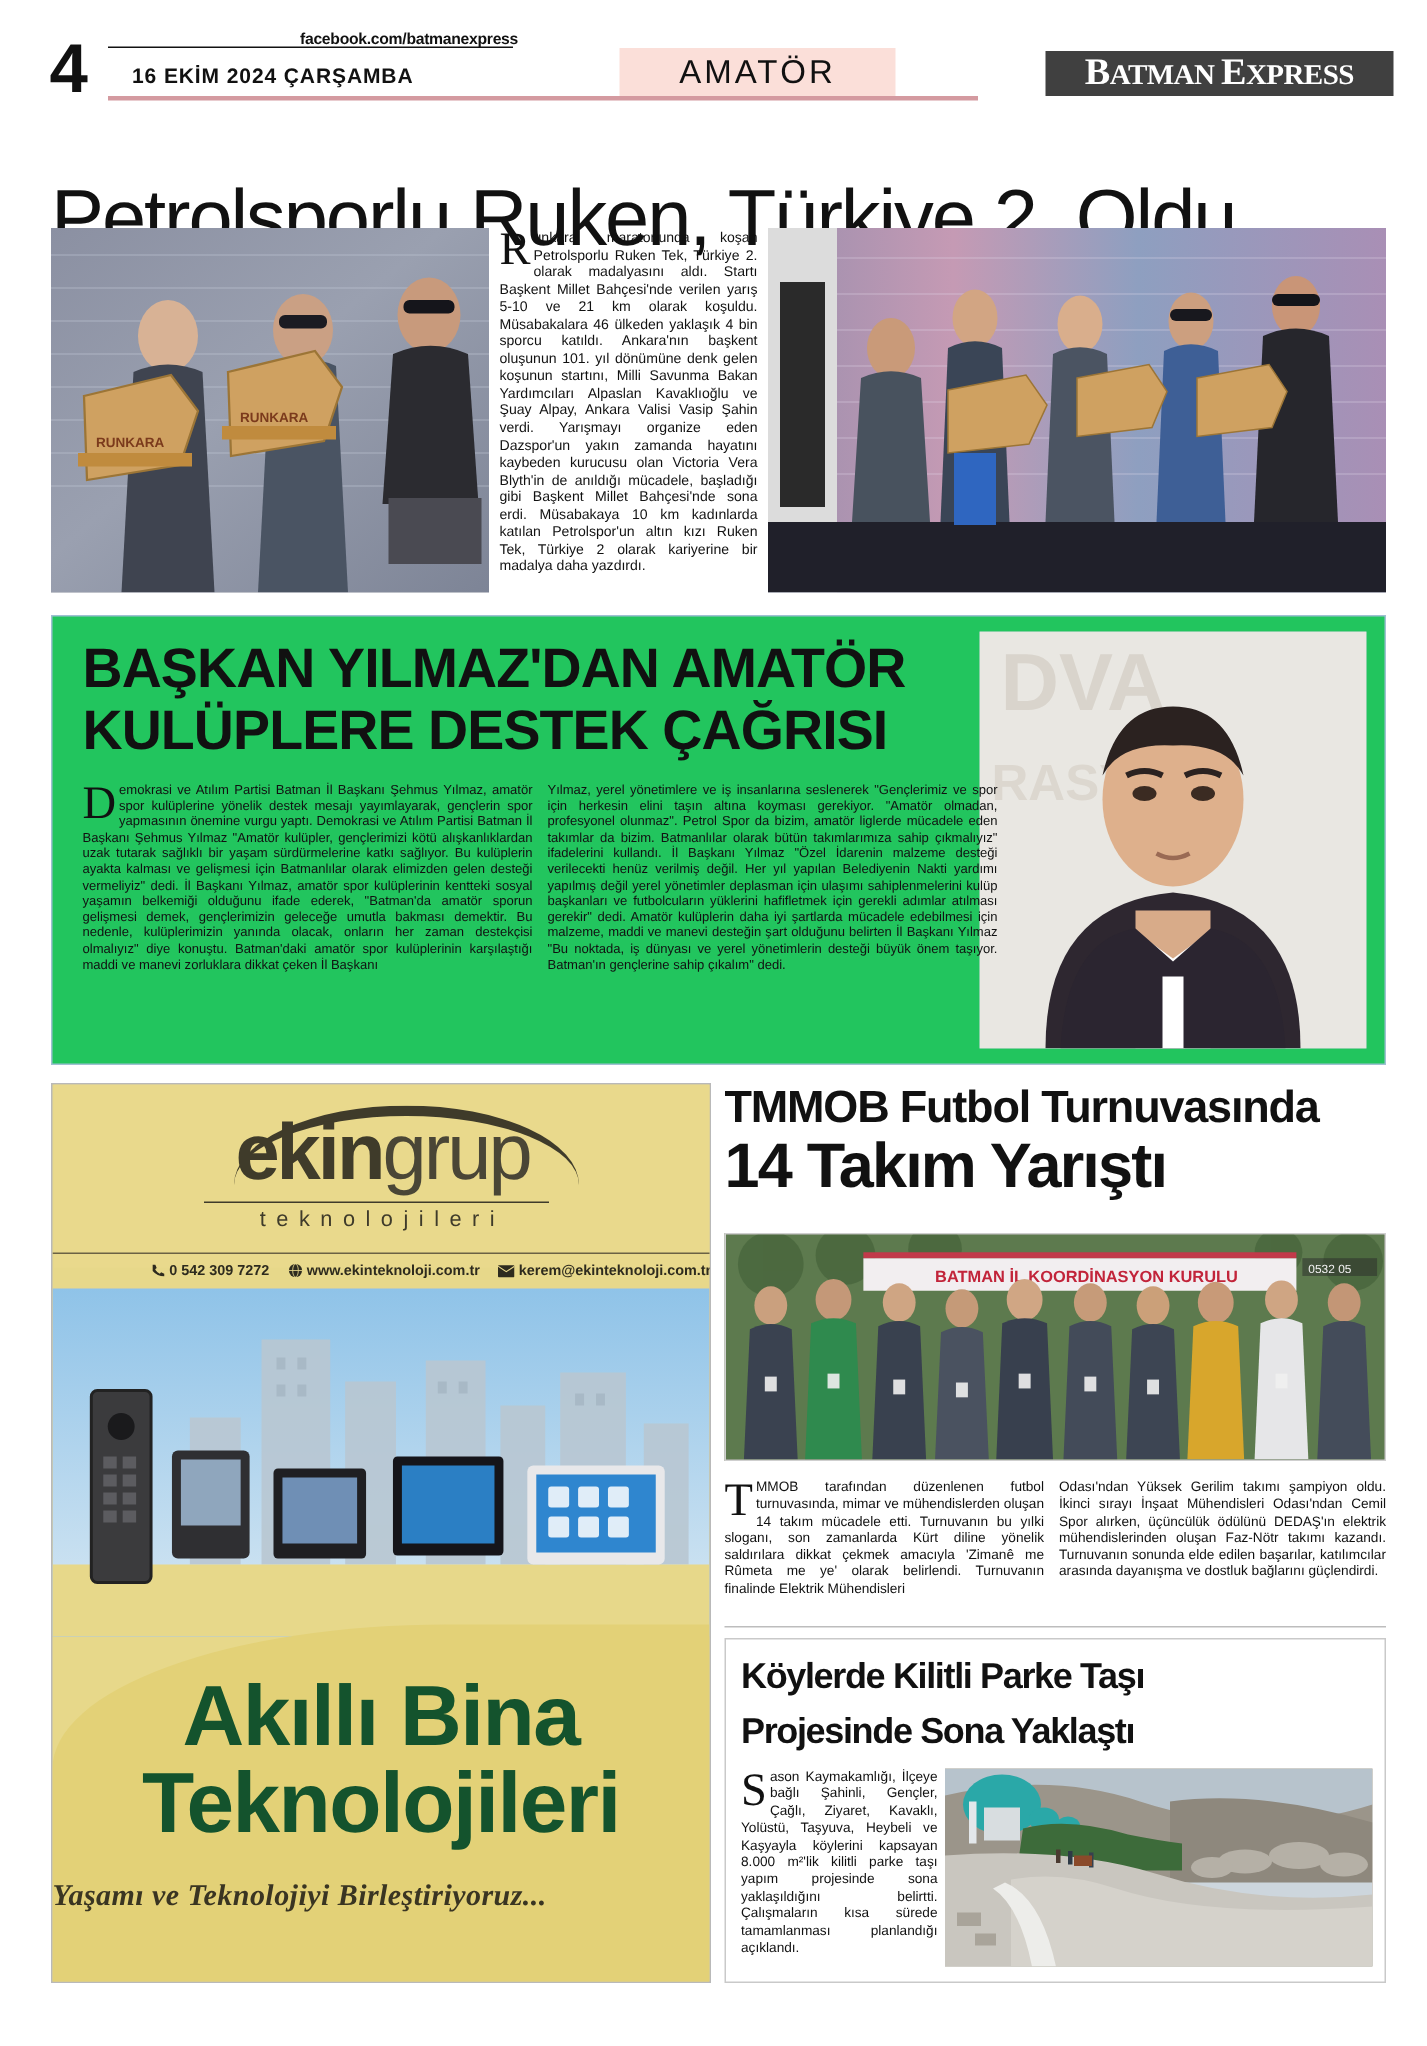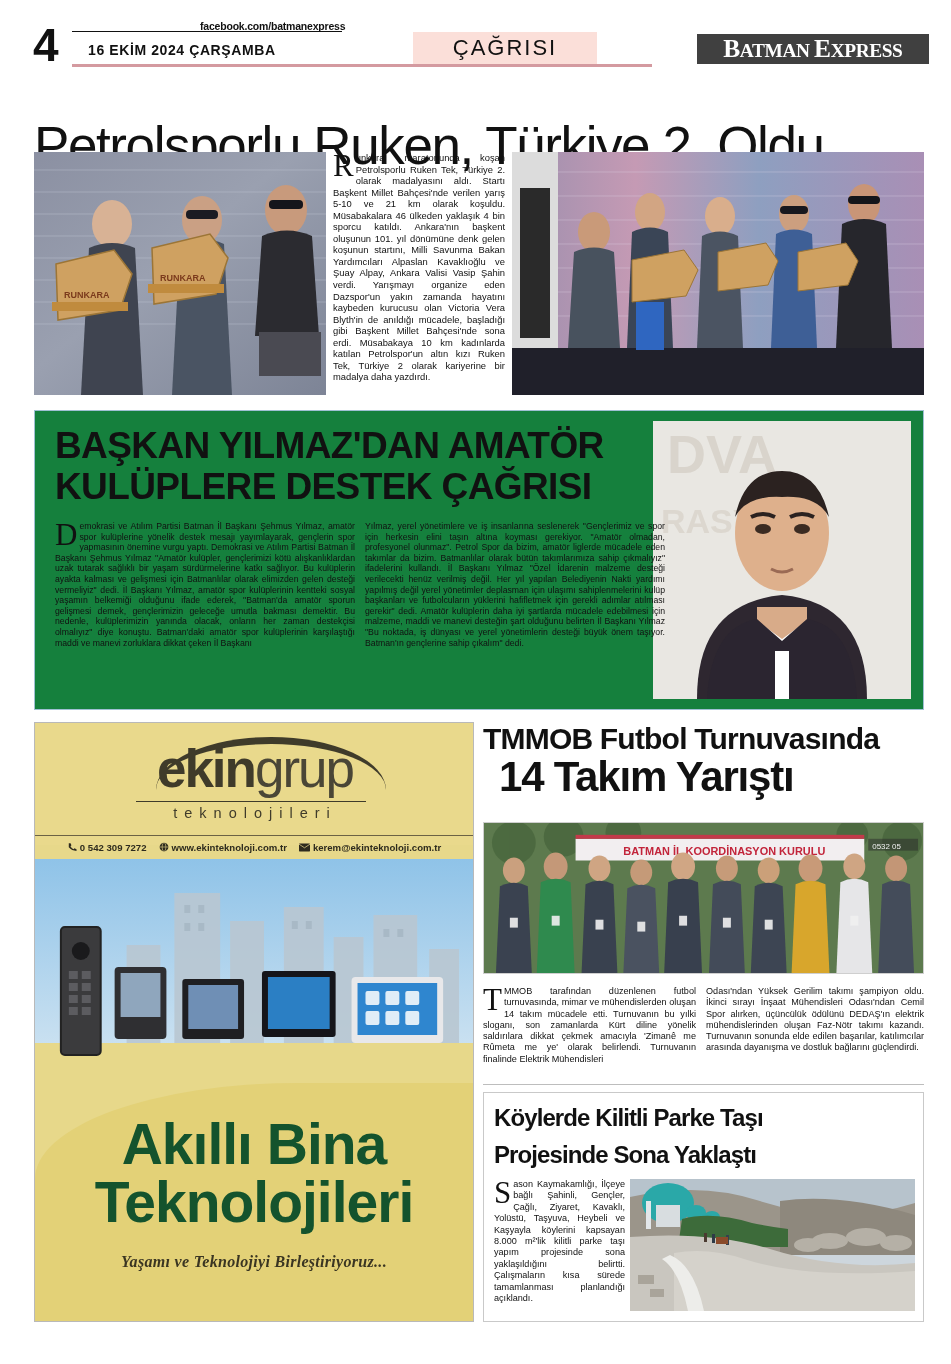--- a/index.html
+++ b/index.html
@@ -76,21 +76,21 @@
     font-family:"Liberation Sans",sans-serif;
   }
   .dropcap{
     float:left;font-size:31px;line-height:25px;font-weight:400;
     padding:1px 2px 0 0;font-family:"Liberation Serif",serif;
   }
 
   
   .a2{
     position:absolute;left:34px;top:410px;width:890px;height:300px;
-    background:#15803d;border:1px solid #9fc0d3;box-sizing:border-box;
+    background:#22c55e;border:1px solid #9fc0d3;box-sizing:border-box;
   }
   .a2-head{
     position:absolute;left:20px;top:14px;width:610px;
     font-size:37px;font-weight:700;line-height:41px;letter-spacing:-0.6px;
     color:#111;
   }
   .a2-photo{
     position:absolute;right:12px;top:10px;width:258px;height:278px;
     overflow:hidden;background:#cfd6d9;
   }
@@ -128,54 +128,54 @@
     font-size:14.5px;letter-spacing:7px;color:#3f3b2a;
   }
   .ad-subline{
     position:absolute;left:100px;top:78px;width:230px;height:0;
     border-top:1.5px solid #3f3b2a;
   }
   .ad-contact{
     position:absolute;left:0;top:112px;width:100%;height:22px;
     border-top:1.2px solid #6b6244;
     display:flex;align-items:center;justify-content:center;gap:12px;
-    font-size:9.6px;font-weight:700;color:#2e2b1e;
+    font-size:9.6px;font-weight:700;color:#2e2b1e;padding-left:33px;
   }
   .ad-contact .ci{display:inline-flex;align-items:center;gap:3px;}
   .ad-photo{
     position:absolute;left:0;top:136px;width:100%;height:232px;
     overflow:hidden;background:#9fc0dd;
   }
   .ad-bottom{
     position:absolute;left:0;top:360px;width:100%;height:240px;
     background:#e3d177;
     border-radius:60% 0 0 0 / 40% 0 0 0;
   }
   .ad-big{
     position:absolute;left:0;top:392px;width:100%;text-align:center;
     font-size:57px;font-weight:700;color:#14532d;line-height:58px;
     letter-spacing:-1px;
   }
   .ad-slogan{
-    position:absolute;left:0;top:530px;width:100%;text-align:center;
-    font-size:16px;color:#3a3522;font-style:italic;font-weight:700;
+    position:absolute;left:0;top:530px;width:100%;text-align:left;
+    font-size:20px;color:#3a3522;font-style:italic;font-weight:700;
     font-family:"Liberation Serif",serif;letter-spacing:0.3px;
   }
 
   
   .a3{
     position:absolute;left:483px;top:722px;width:441px;height:368px;
   }
   .a3-k{
     position:absolute;left:0;top:0;width:441px;
     font-size:30px;font-weight:700;letter-spacing:-0.8px;line-height:33px;
     white-space:nowrap;
   }
   .a3-head{
-    position:absolute;left:16px;top:32px;width:441px;
+    position:absolute;left:0;top:32px;width:441px;
     font-size:42px;font-weight:700;letter-spacing:-1.2px;line-height:46px;
     white-space:nowrap;
   }
   .a3-photo{
     position:absolute;left:0;top:100px;width:441px;height:152px;
     overflow:hidden;background:#6a7a5a;border:1px solid #cfcfcf;box-sizing:border-box;
   }
   .a3-col1{
     position:absolute;left:0;top:264px;width:213px;
     font-size:9.1px;line-height:11.3px;text-align:justify;
@@ -214,21 +214,21 @@
 <body>
 
 <div class="page">
 
   <div class="masthead">
     <div class="pagenum">4</div>
     <div class="fbline"></div>
     <div class="fbtext">facebook.com/batmanexpress</div>
     <div class="datetext">16 EKİM 2024 ÇARŞAMBA</div>
     <div class="sectionbox"></div>
-    <div class="sectionlabel">ÇAĞRISI</div>
+    <div class="sectionlabel">AMATÖR</div>
     <div class="rule"></div>
     <div class="logo">
       <span><span>B</span><span class="sm">ATMAN </span><span>E</span><span class="sm">XPRESS</span></span>
     </div>
   </div>
 
   <h1 class="mainhead">Petrolsporlu Ruken, Türkiye 2. Oldu</h1>
 
   <div class="a1-photo-l">
     <svg class="ph" viewBox="0 0 292 243" preserveAspectRatio="none">

